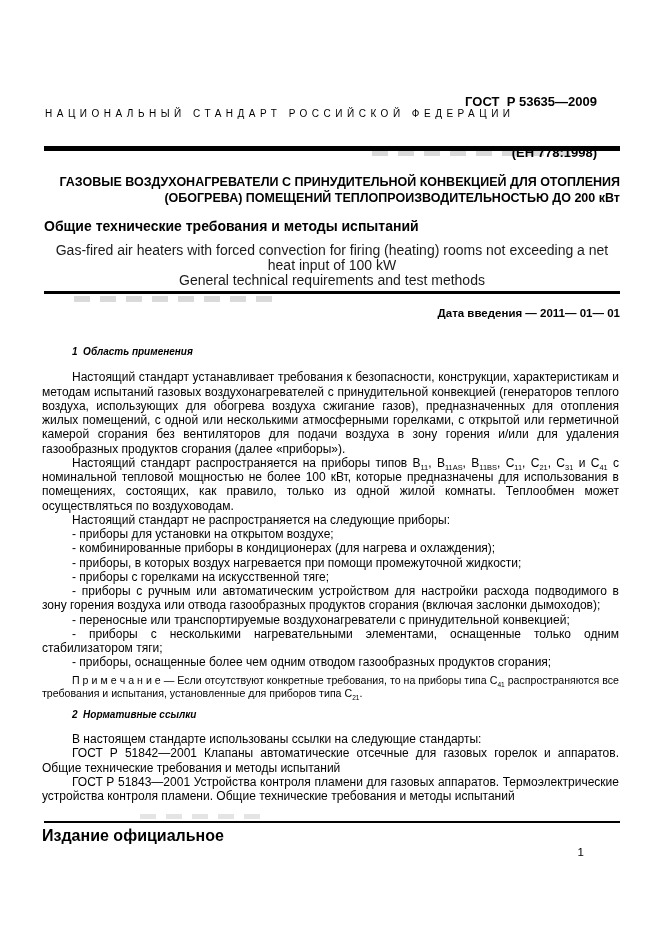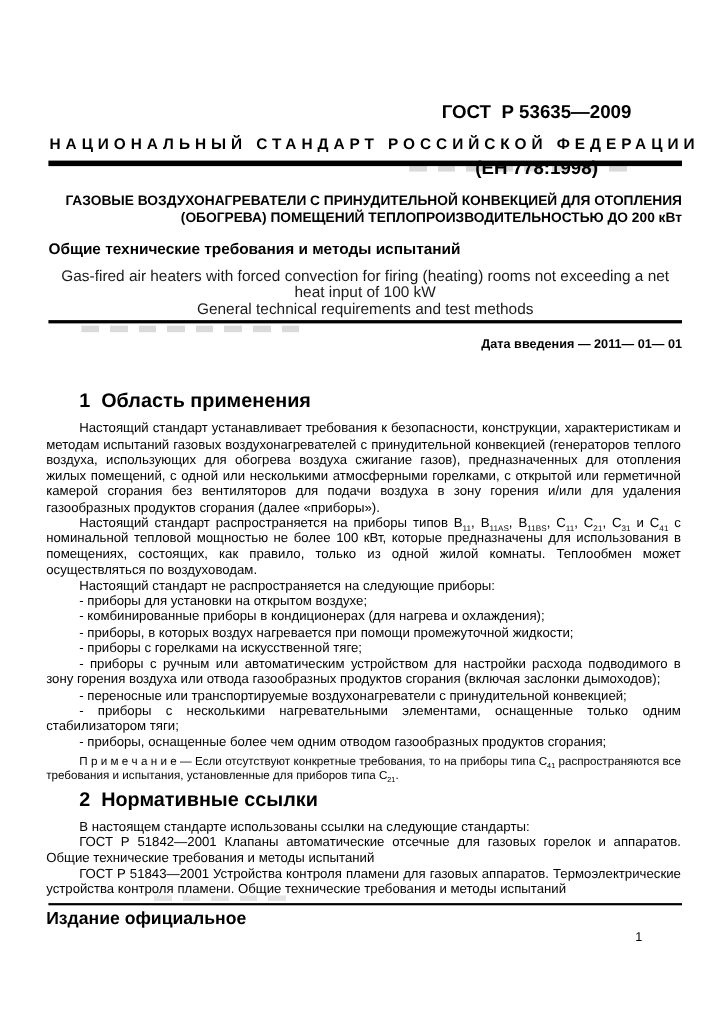--- a/index.html
+++ b/index.html
@@ -2,26 +2,26 @@
 <html><head>
 <meta charset="utf-8">
 <style>
   html,body { margin:0; padding:0; background:#ffffff; }
   .page {
     position:relative; width:661px; height:936px; background:#fff;
     font-family:"Liberation Sans", sans-serif; color:#000; overflow:hidden;
     -webkit-font-smoothing:antialiased;
   }
   .header-code {
-    position:absolute; top:59px; right:87px; text-align:center;
-    font-weight:700; font-size:17px; line-height:17px; white-space:pre;
+    position:absolute; top:59px; right:64px; text-align:right;
+    font-weight:700; font-size:13px; line-height:17px; white-space:pre;
   }
   .banner-text {
-    position:absolute; left:45px; top:122px; width:576px;
-    font-weight:700; font-size:14px; letter-spacing:4.5px; white-space:nowrap;
+    position:absolute; left:45px; top:108px; width:576px;
+    font-weight:400; font-size:10px; letter-spacing:4.5px; white-space:nowrap;
   }
   .banner-rule { position:absolute; left:44px; top:146px; width:576px; height:5px; background:#000; }
   .title-block {
     position:absolute; left:44px; top:174px; width:576px; text-align:right;
     font-weight:700; font-size:12.5px; line-height:16px;
   }
   .subtitle {
     position:absolute; left:44px; top:218px; width:576px; text-align:left;
     font-weight:700; font-size:14px;
   }
@@ -31,21 +31,21 @@
   }
   .rule-thin { position:absolute; left:44px; top:291px; width:576px; height:2.5px; background:#000; }
   .date-line {
     position:absolute; right:41px; top:307px; font-weight:700; font-size:11.5px; white-space:pre;
   }
   .body-flow {
     position:absolute; left:42px; top:345px; width:577px;
     font-size:12px; line-height:14.25px; text-align:justify;
     hyphens:none; -webkit-hyphens:none;
   }
-  .sec-heading { font-size:18px; font-weight:700; margin:12px 0 11px 30px; text-align:left; }
+  .sec-heading { font-size:10px; font-weight:700; margin:0 0 11px 30px; text-align:left;font-style:italic; }
   .sec-heading.sec2 { margin-top:8px; margin-bottom:10px; }
   .body-p { margin:0; text-indent:30px; }
   .note-p { font-size:10.6px; line-height:13.2px; margin:4px 0 0; text-indent:30px; }
   sub { font-size:0.62em; line-height:0; }
   .footer-rule { position:absolute; left:44px; top:821px; width:576px; height:2px; background:#000; }
   .edition-note { position:absolute; left:42px; top:827px; font-weight:700; font-size:16px; }
   .page-num { position:absolute; right:77px; top:846px; font-size:11.5px; }
   
   .ghost { position:absolute; filter:blur(0.7px); opacity:0.14; pointer-events:none;
     background:repeating-linear-gradient(90deg,#000 0 16px,transparent 16px 26px); }

